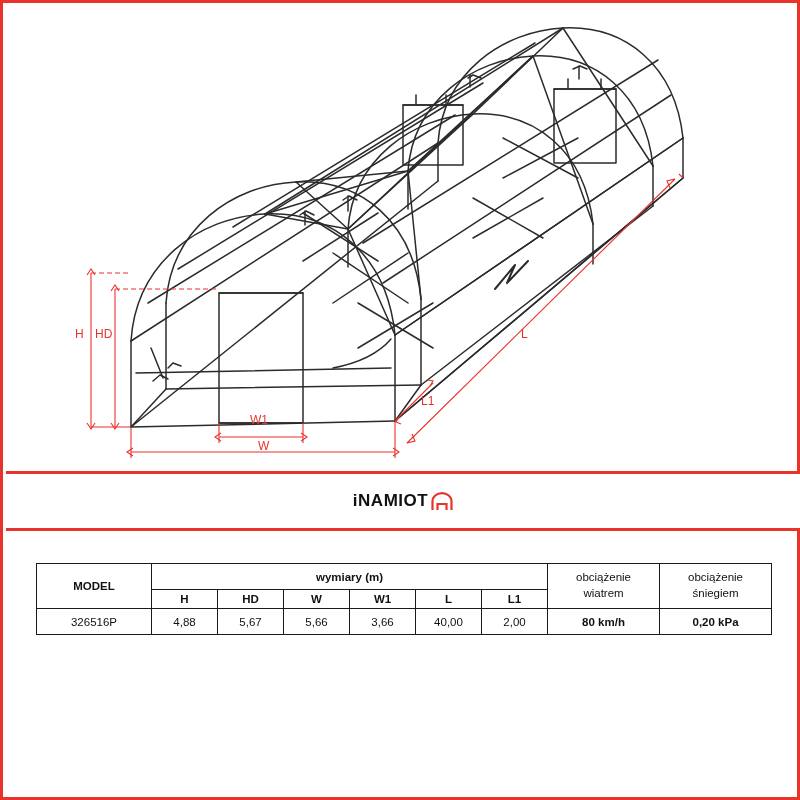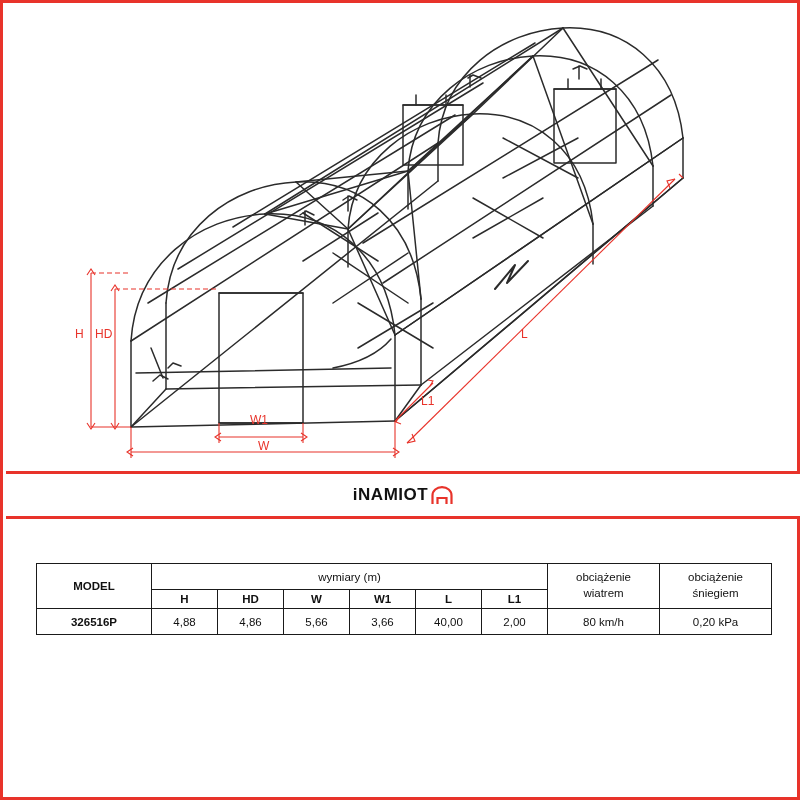--- a/index.html
+++ b/index.html
@@ -33,21 +33,21 @@
   }
   .drawing-area svg {
     display: block;
   }
   
   .brand-band {
     position: absolute;
     left: 3px;
     top: 468px;
     width: 794px;
-    height: 48px;
+    height: 60px;
     border-top: 3px solid #e8332a;
     border-bottom: 3px solid #e8332a;
     box-sizing: border-box;
     display: flex;
     align-items: center;
     justify-content: center;
     background: #fff;
   }
   .brand-inner {
     display: flex;
@@ -85,38 +85,39 @@
     font-family: "Liberation Sans", sans-serif;
     padding: 3px 2px;
     color: #111;
     background: #fff;
   }
   .cell-model-head {
     font-weight: bold;
     font-size: 12px;
   }
   .cell-model-value {
-    font-weight: bold;
+    font-weight: normal;
     font-size: 14px;
   }
   .cell-dims-head {
-    font-weight: normal;
+    font-weight: bold;
     font-size: 13px;
   }
   .cell-sym {
     font-weight: bold;
     font-size: 12px;
   }
   .cell-load-head {
     font-weight: normal;
     font-size: 12px;
     line-height: 1.35;
   }
   .cell-load-value {
     font-size: 11.5px;
+    font-weight: bold;
   }
   .row-h-26 { height: 26px; }
   .row-h-18 { height: 18px; }
 </style>
 </head>
 <body>
 
 <div class="page">
 
   <div class="drawing-area">
@@ -316,21 +317,21 @@
           <td class="cell-sym">H</td>
           <td class="cell-sym">HD</td>
           <td class="cell-sym">W</td>
           <td class="cell-sym">W1</td>
           <td class="cell-sym">L</td>
           <td class="cell-sym">L1</td>
         </tr>
         <tr class="row-h-26">
           <td class="cell-model-value">326516P</td>
           <td>4,88</td>
-          <td>4,86</td>
+          <td>5,67</td>
           <td>5,66</td>
           <td>3,66</td>
           <td>40,00</td>
           <td>2,00</td>
           <td class="cell-load-value">80 km/h</td>
           <td class="cell-load-value">0,20 kPa</td>
         </tr>
       </tbody>
     </table>
   </div>

